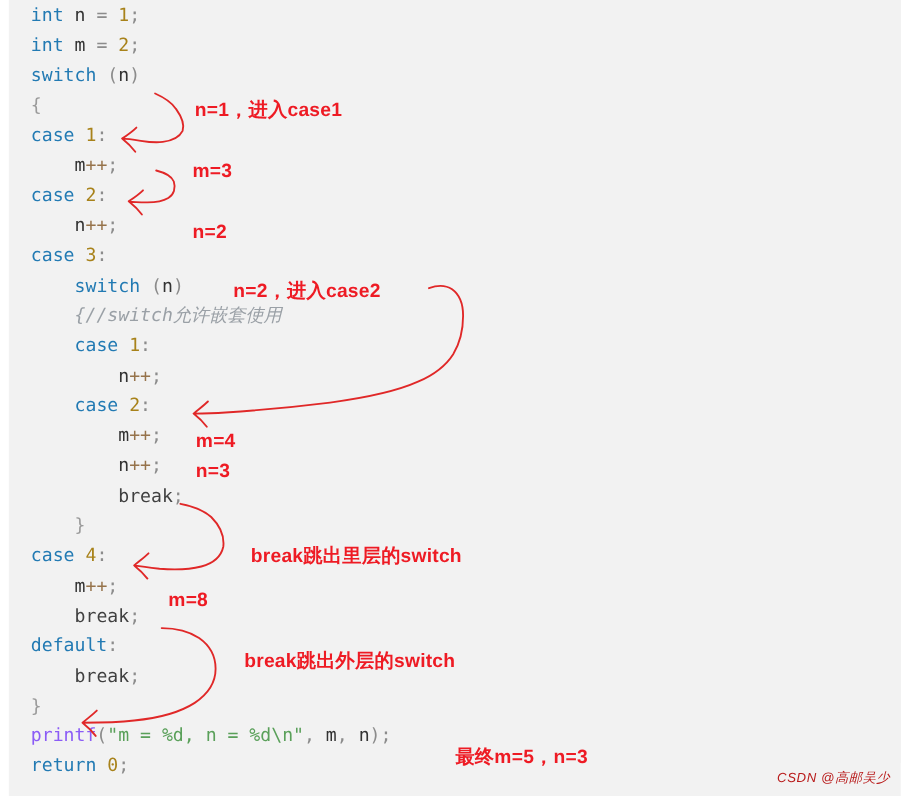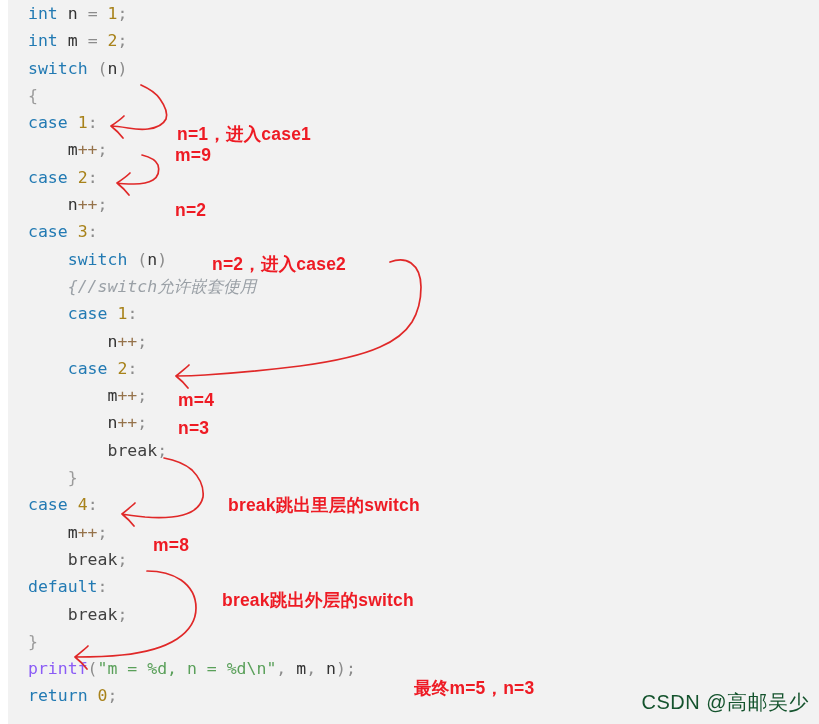--- a/index.html
+++ b/index.html
@@ -65,24 +65,25 @@
     white-space: pre;
     letter-spacing: 0.2px;
   }
   .annot.big { font-size: 17.5px; }
 
   .watermark {
     position: absolute;
     right: 10px;
     bottom: 8px;
     font-family: "Liberation Sans", "DejaVu Sans", sans-serif;
-    font-size: 20px;
-    color: #14532d;
+    font-size: 12px;
+    color: #b91c1c;
     white-space: pre;
     letter-spacing: 0.5px;
+    font-style: italic;
   }
 
   .arrows {
     position: absolute;
     left: 0;
     top: 0;
     width: 819px;
     height: 724px;
     pointer-events: none;
   }
@@ -129,22 +130,22 @@
              M122,514 C127,518 131,522 134,526"></path>
 
     <path d="M147,571 C160,571 172,574 181,580 C191,587 196,597 196,608
              C196,620 189,631 177,639 C163,648 143,653 122,655
              C105,657 88,657 75,657
              M75,657 C81,652 85,649 88,646
              M75,657 C80,661 84,665 87,669"></path>
   </svg>
 
   <div id="annot-root">
-      <div class="annot big" style="left: 177px; top: 87px; margin-top: 35px;">n=1，进入case1</div>
-      <div class="annot big" style="left: 175px; top: 145px;">m=9</div>
+      <div class="annot big" style="left: 177px; top: 87px;">n=1，进入case1</div>
+      <div class="annot big" style="left: 175px; top: 145px;">m=3</div>
       <div class="annot big" style="left: 175px; top: 200px;">n=2</div>
       <div class="annot big" style="left: 212px; top: 252px;">n=2，进入case2</div>
       <div class="annot big" style="left: 178px; top: 390px;">m=4</div>
       <div class="annot big" style="left: 178px; top: 418px;">n=3</div>
       <div class="annot big" style="left: 228px; top: 493px;">break跳出里层的switch</div>
       <div class="annot big" style="left: 153px; top: 535px;">m=8</div>
       <div class="annot big" style="left: 222px; top: 588px;">break跳出外层的switch</div>
       <div class="annot big" style="left: 414px; top: 676px;">最终m=5，n=3</div>
     </div>
 

